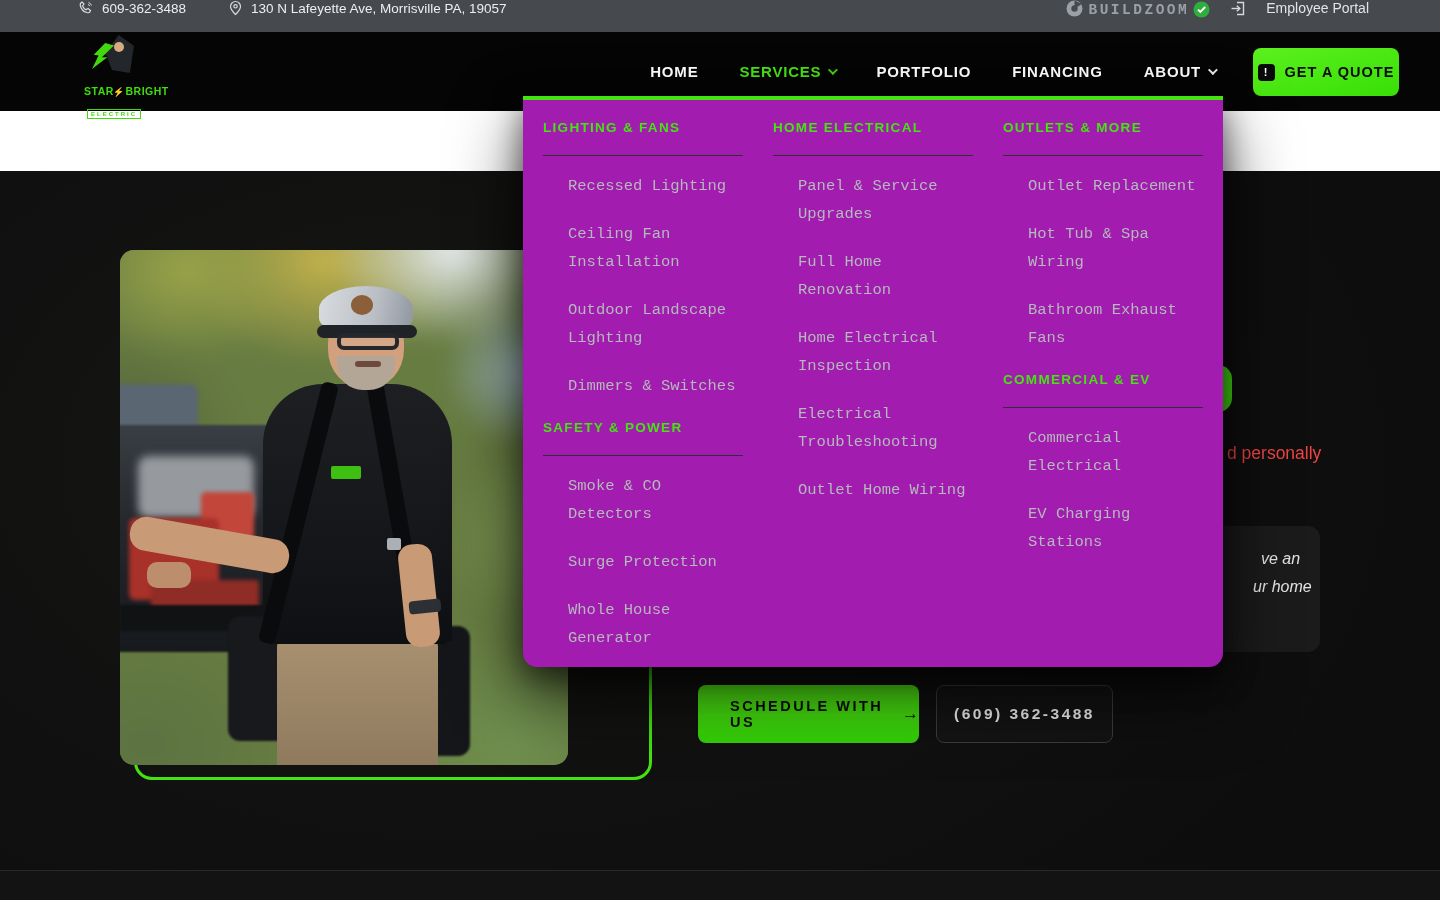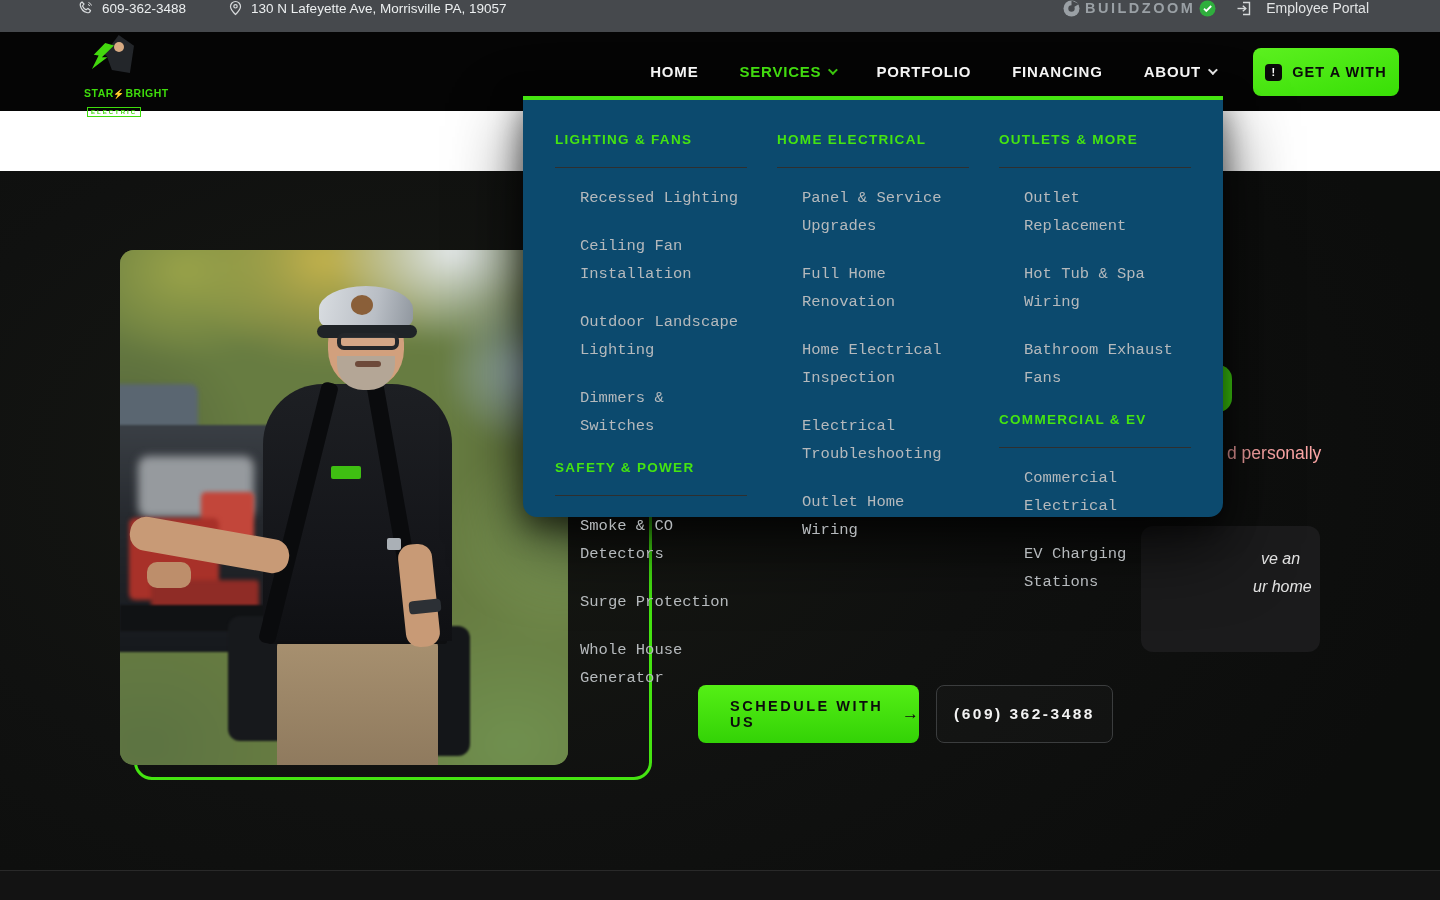--- a/index.html
+++ b/index.html
@@ -6,35 +6,35 @@
   html,body { background:#000; }
   body { font-family:"Liberation Sans", sans-serif; }
   .stage { position:relative; width:1440px; height:900px; overflow:hidden; background:#0e0f0e; }
 
   
   .topbar { position:absolute; top:0; left:0; width:1440px; height:32px; background:#46494d;
             display:flex; align-items:center; padding:0 71px 16px 78px; z-index:20; }
   .topbar .grp { display:flex; align-items:center; gap:8px; color:#eceff0; font-size:13.5px; }
   .topbar .grp + .grp { margin-left:42px; }
   .topbar .right { margin-left:auto; display:flex; align-items:center; gap:20px; }
-  .bz { display:flex; align-items:center; gap:4px; }
+  .bz { display:flex; align-items:flex-end; gap:4px;font-family:Liberation Mono, monospace; }
   .bz-text { color:#9aa0a5; font-weight:bold; font-size:14.5px; letter-spacing:2.5px; }
-  .portal { display:flex; align-items:center; gap:13px; color:#e2e4e5; font-size:14px; }
+  .portal { display:flex; align-items:center; gap:19px; color:#e2e4e5; font-size:14px; }
   .ticon { display:inline-flex; }
 
   
   .header { position:absolute; top:32px; left:0; width:1440px; height:79px; background:#050505; z-index:18; }
   .logo { position:absolute; left:84px; top:3px; width:60px; height:72px; text-align:center; }
   .logo-fig { position:relative; width:44px; height:38px; margin:0 auto; }
   .fig-dark { position:absolute; left:8px; top:0; width:34px; height:38px; background:#23262a;
               clip-path:polygon(55% 0,100% 28%,88% 100%,35% 92%,20% 55%,0 45%,30% 30%); }
   .fig-bolt { position:absolute; left:0; top:8px; width:22px; height:26px; background:#43d80e;
               clip-path:polygon(60% 0,100% 10%,45% 55%,70% 55%,0 100%,30% 48%,8% 45%); }
   .fig-face { position:absolute; left:22px; top:7px; width:10px; height:10px; border-radius:50%; background:#d8ab83; }
-  .logo-line { color:#3fdc0c; font-weight:bold; font-size:10.5px; letter-spacing:0.5px; line-height:12px; margin-top:14px; white-space:nowrap;text-align:center; }
+  .logo-line { color:#3fdc0c; font-weight:bold; font-size:10.5px; letter-spacing:0.5px; line-height:20px; margin-top:8px; white-space:nowrap;text-align:center; }
   .logo-bolt { color:#3fdc0c; font-size:9px; }
   .logo-sub { display:inline-block; color:#3fdc0c; font-size:6px; font-weight:bold; letter-spacing:2px;
               border:1px solid #3fdc0c; padding:1px 3px; margin-top:1px; }
   .nav { position:absolute; right:225px; top:0; height:79px; display:flex; align-items:center; gap:41px; }
   .nav-item { display:flex; align-items:center; gap:7px; color:#ffffff; font-weight:bold; font-size:15px;
               letter-spacing:0.8px; cursor:pointer; white-space:nowrap; }
   .nav-item.active { color:#45e411; }
   .chev { width:7px; height:7px; border-right:2px solid #ffffff; border-bottom:2px solid #ffffff;
           transform:rotate(45deg) translateY(-2px); opacity:0.9; }
   .chev.green { border-color:#45e411; }
@@ -97,21 +97,21 @@
   .ph-capbadge { left:51.5%; top:8.8%; width:22px; height:20px; border-radius:50%; background:#8a5f39; }
   .ph-brim { left:44%; top:14.6%; width:100px; height:13px; border-radius:8px; background:#1f2327; }
   .ph-glasses { left:48.5%; top:16.2%; width:62px; height:17px; border:4px solid #24272b; border-radius:7px; background:rgba(255,255,255,0.08); }
   .ph-pants { left:35%; top:75%; width:36%; height:25%; background:linear-gradient(180deg,#a89170 0%,#8f7a5e 100%); border-radius:10px 10px 0 0; }
   .ph-belt { left:33%; top:73.5%; width:40%; height:15px; background:#0e0f11; border-radius:3px; }
   .ph-pouchL { left:24%; top:71%; width:64px; height:125px; background:#17191c; border-radius:12px; filter:blur(1px); }
   .ph-pouchR { left:62%; top:73%; width:72px; height:130px; background:#141619; border-radius:12px; filter:blur(1px); }
 
   
   .pill { position:absolute; left:1150px; top:365px; width:82px; height:47px; border-radius:14px; background:#45e411; z-index:3; }
-  .frag-personally { position:absolute; left:1227px; top:443px; color:#fca5a5; font-size:17.5px; z-index:3; white-space:nowrap; }
+  .frag-personally { position:absolute; left:1227px; top:443px; color:#ef4444; font-size:17.5px; z-index:3; white-space:nowrap; }
   .quote-box { position:absolute; left:1141px; top:526px; width:179px; height:126px; background:#1b1b1c; border-radius:12px; z-index:3; }
   .quote-box .q1 { position:absolute; left:78px; top:24px; }
   .quote-box .q2 { position:absolute; left:70px; top:52px; }
   .quote-box span { color:#e3e3e3; font-size:16px; font-style:italic; white-space:nowrap;margin-left:42px; }
 
   
   .btn-schedule { position:absolute; left:698px; top:685px; width:221px; height:58px; border-radius:8px;
                   background:linear-gradient(180deg,#55ef15 0%,#33d206 100%); display:flex; align-items:center;
                   justify-content:center; gap:12px; color:#0c0c0c; font-weight:bold; font-size:14.5px;
                   letter-spacing:2.5px; z-index:3; cursor:pointer;padding-left:32px; }
@@ -119,24 +119,24 @@
   .btn-phone { position:absolute; left:936px; top:685px; width:177px; height:58px; border-radius:8px;
                border:1px solid #3b3d3e; background:rgba(255,255,255,0.02); display:flex; align-items:center;
                justify-content:center; color:#f2f2f2; font-weight:bold; font-size:15.5px; letter-spacing:2.5px;
                z-index:3; cursor:pointer; }
 
   
   .footer { position:absolute; top:870px; left:0; width:1440px; height:30px; background:#131313;
             border-top:1px solid #292929; z-index:2; }
 
   
-  .menu { position:absolute; left:523px; top:96px; width:700px; height:421px; background:#0c4a6e;
+  .menu { position:absolute; left:523px; top:96px; width:700px; height:571px; background:#a21caf;
           border-top:4px solid #45e411; border-radius:0 0 14px 14px; z-index:30;
           box-shadow:0 30px 70px rgba(0,0,0,0.65), 0 10px 30px rgba(0,0,0,0.5);
-          display:flex; padding:32px; gap:30px; }
+          display:flex; padding:20px; gap:30px; }
   .menu-col { flex:1; min-width:0; }
   .menu-title { color:#45e411; font-weight:bold; font-size:13.5px; letter-spacing:1.3px; white-space:nowrap; }
   .menu-divider { height:1px; background:#2e2f2f; margin:20px 0 16px; }
   .menu-items { padding-left:25px; }
   .menu-item { color:#b5b9bc; font-size:15.5px; line-height:28px; margin-bottom:20px; cursor:pointer;font-family:Liberation Mono, monospace; }
   .menu-section + .menu-section { }
 </style>
 </head>
 <body>
 
@@ -217,21 +217,21 @@
       <div class="nav-item">
           <span>FINANCING</span>
         </div>
       <div class="nav-item">
         <span>ABOUT</span>
         <span class="chev"></span>
       </div>
     </div>
     <div class="cta">
       <span class="cta-badge">!</span>
-      <span>GET A WITH</span>
+      <span>GET A QUOTE</span>
     </div>
   </div>
 
   <div class="white-band"></div>
 
   <div class="main"></div>
 
   <div class="frame"></div>
 
   <div class="photo">

